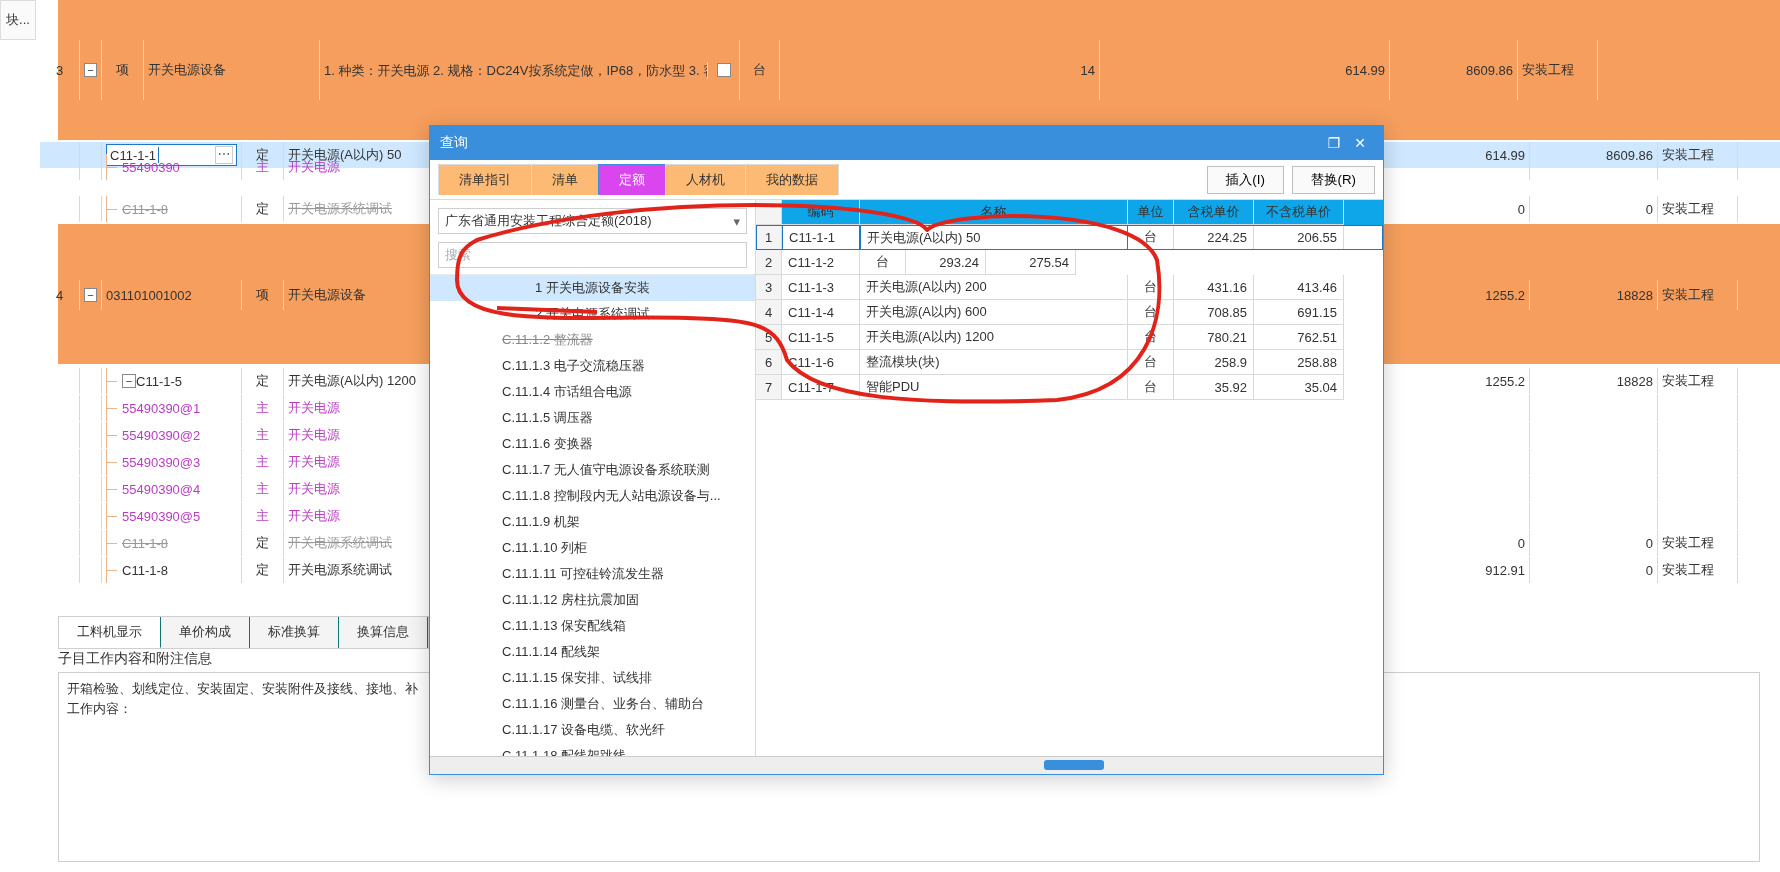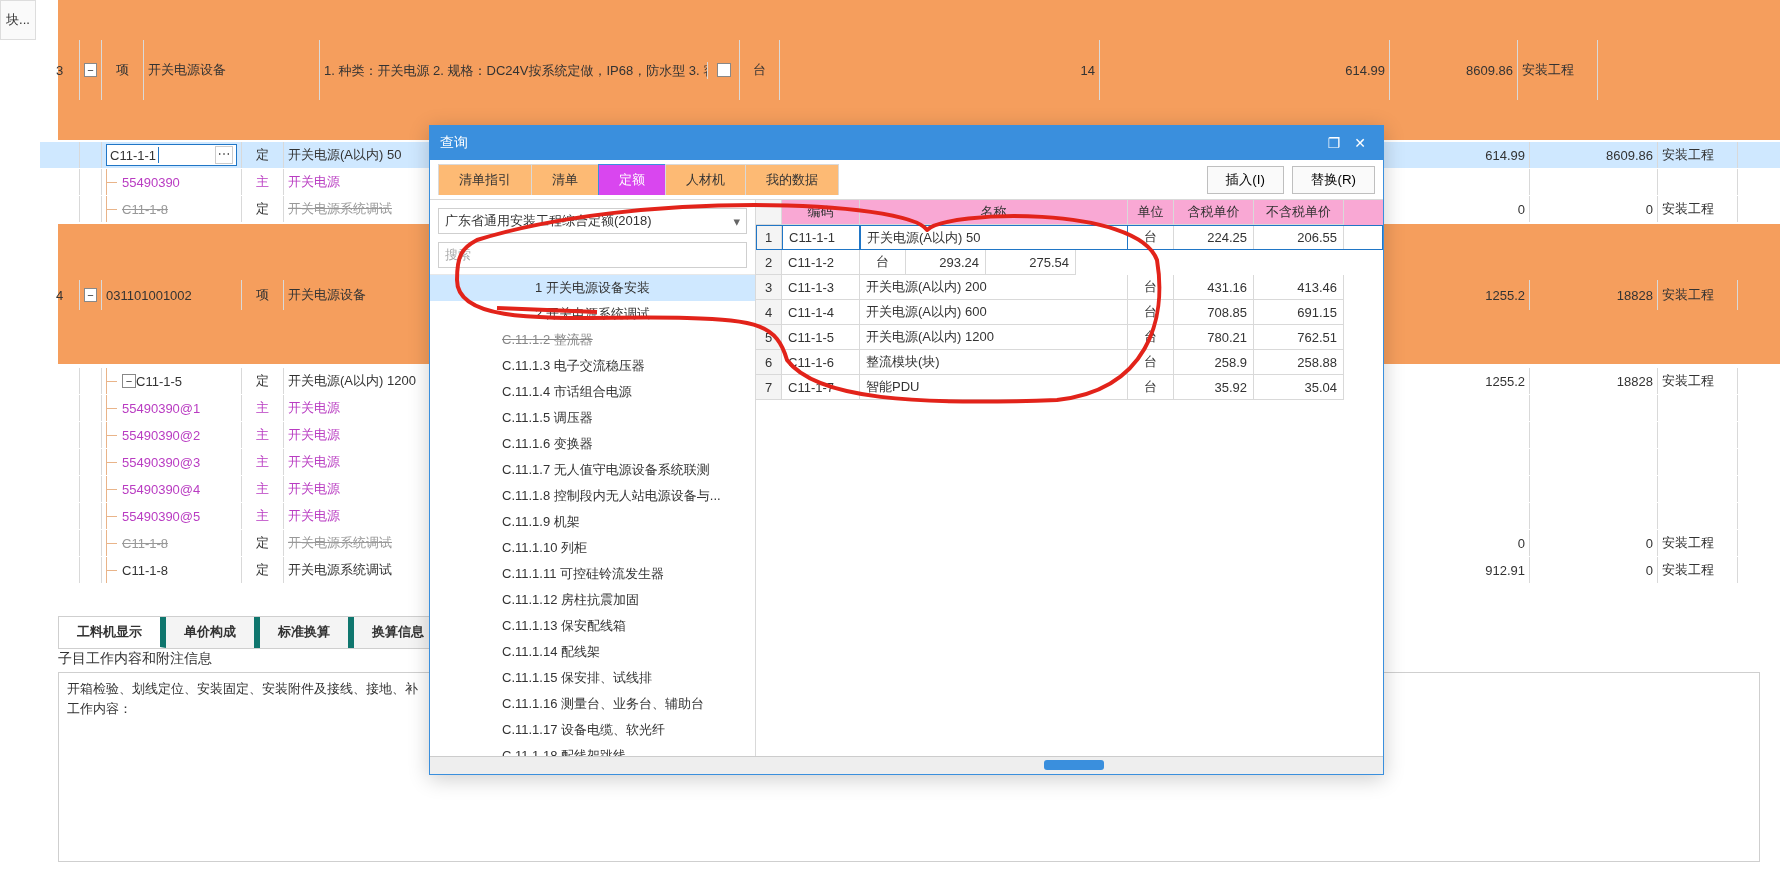--- a/index.html
+++ b/index.html
@@ -33,21 +33,21 @@
   .purple { color:#b93cc2; }
   .strike { text-decoration:line-through; color:#999; }
 
   .sel-row { background:#cfe8ff !important; }
 
   .code-edit { border:1px solid #2076c6; height:22px; background:#fff; display:flex; align-items:center; flex:1; padding:0 3px; }
   .code-edit .dots { width:18px; height:18px; border:1px solid #ccc; text-align:center; line-height:14px; margin-left:auto; }
 
   
   .bottom-tabs { position:absolute; left:58px; top:616px; display:flex; border:1px solid #cfcfcf; }
-  .bottom-tabs div { padding:6px 18px; border-right:6px solid #0f766e; background:#f4f4f4;font-weight:bold; }
+  .bottom-tabs div { padding:6px 18px; border-right:1px solid #0f766e; background:#f4f4f4; }
   .bottom-tabs div.active { background:#fff; border-bottom:1px solid #fff; }
   .bottom-caption { position:absolute; left:58px; top:650px; font-size:14px; }
   .bottom-box { position:absolute; left:58px; top:672px; right:20px; height:190px; border:1px solid #cfcfcf; padding:6px 8px; line-height:20px; overflow:hidden; }
 
   
   .dialog { position:absolute; left:429px; top:125px; width:955px; height:650px; border:1px solid #3a8fdd; background:#fff; box-shadow:0 4px 20px rgba(0,0,0,.2); display:flex; flex-direction:column; }
   .dlg-title { background:#3a8fdd; color:#fff; height:34px; display:flex; align-items:center; padding:0 10px; font-size:14px; }
   .dlg-title .wbtn { width:26px; height:22px; display:flex; align-items:center; justify-content:center; color:#fff; font-size:14px; }
   .dlg-title .spacer { flex:1; }
   .dlg-top { height:40px; border-bottom:1px solid #d9d9d9; display:flex; align-items:center; padding:0 8px; }
@@ -64,21 +64,21 @@
   .dsearch { margin:0 8px 6px 8px; border:1px solid #cfcfcf; height:26px; display:flex; align-items:center; padding:0 6px; color:#aaa; }
   .catlist { flex:1; overflow:auto; border-top:1px solid #e8e8e8; }
   .catlist div { padding:4px 8px 4px 72px; white-space:nowrap; }
   .catlist div.sel { background:#cfe8ff; text-align:center; padding-left:8px; }
   .catlist div.sub { text-align:center; padding-left:8px; }
   .catlist .strike { color:#888; }
 
   .dlg-right { flex:1; display:flex; flex-direction:column; }
   .rhead, .rrow { display:flex; }
   .rhead div, .rrow div { border-right:1px solid #d9d9d9; border-bottom:1px solid #d9d9d9; padding:3px 6px; height:25px; display:flex; align-items:center; }
-  .rhead { background:#f9a8d4; }
+  .rhead { background:#0ea5e9; }
   .rnum   { width:26px; justify-content:center; background:#f4f4f4; }
   .rcode  { width:78px; }
   .rname  { width:268px; }
   .runit  { width:46px; justify-content:center; }
   .rp1    { width:80px; justify-content:flex-end; }
   .rp2    { width:90px; justify-content:flex-end; }
   .rrow.sel .rcode, .rrow.sel .rname { border:1px solid #2076c6; border-right:1px solid #2076c6; }
   .rrow.sel { outline:1px solid #2076c6; outline-offset:-1px; }
 
   
@@ -135,21 +135,21 @@
           <div class="typecol ">定</div>
           <div class="namecol  ">开关电源(A以内) 50</div>
           <div class="speccol"></div>
           <div class="chkcol"></div>
           <div class="unitcol"></div>
           <div class="qtycol"></div>
           <div class="pricecol">614.99</div>
           <div class="amtcol">8609.86</div>
           <div class="catcol">安装工程</div>
         </div>
-        <div class="bg-row" style="top: 169px;">
+        <div class="bg-row" style="top: 154px;">
           <div class="idx"></div>
           <div class="expcol"></div>
           <div class="codecol">
             <span class="tree-tee"></span>
             <span class="purple ">55490390</span>
           </div>
           <div class="typecol purple">主</div>
           <div class="namecol purple ">开关电源</div>
           <div class="speccol"></div>
           <div class="chkcol"></div>

